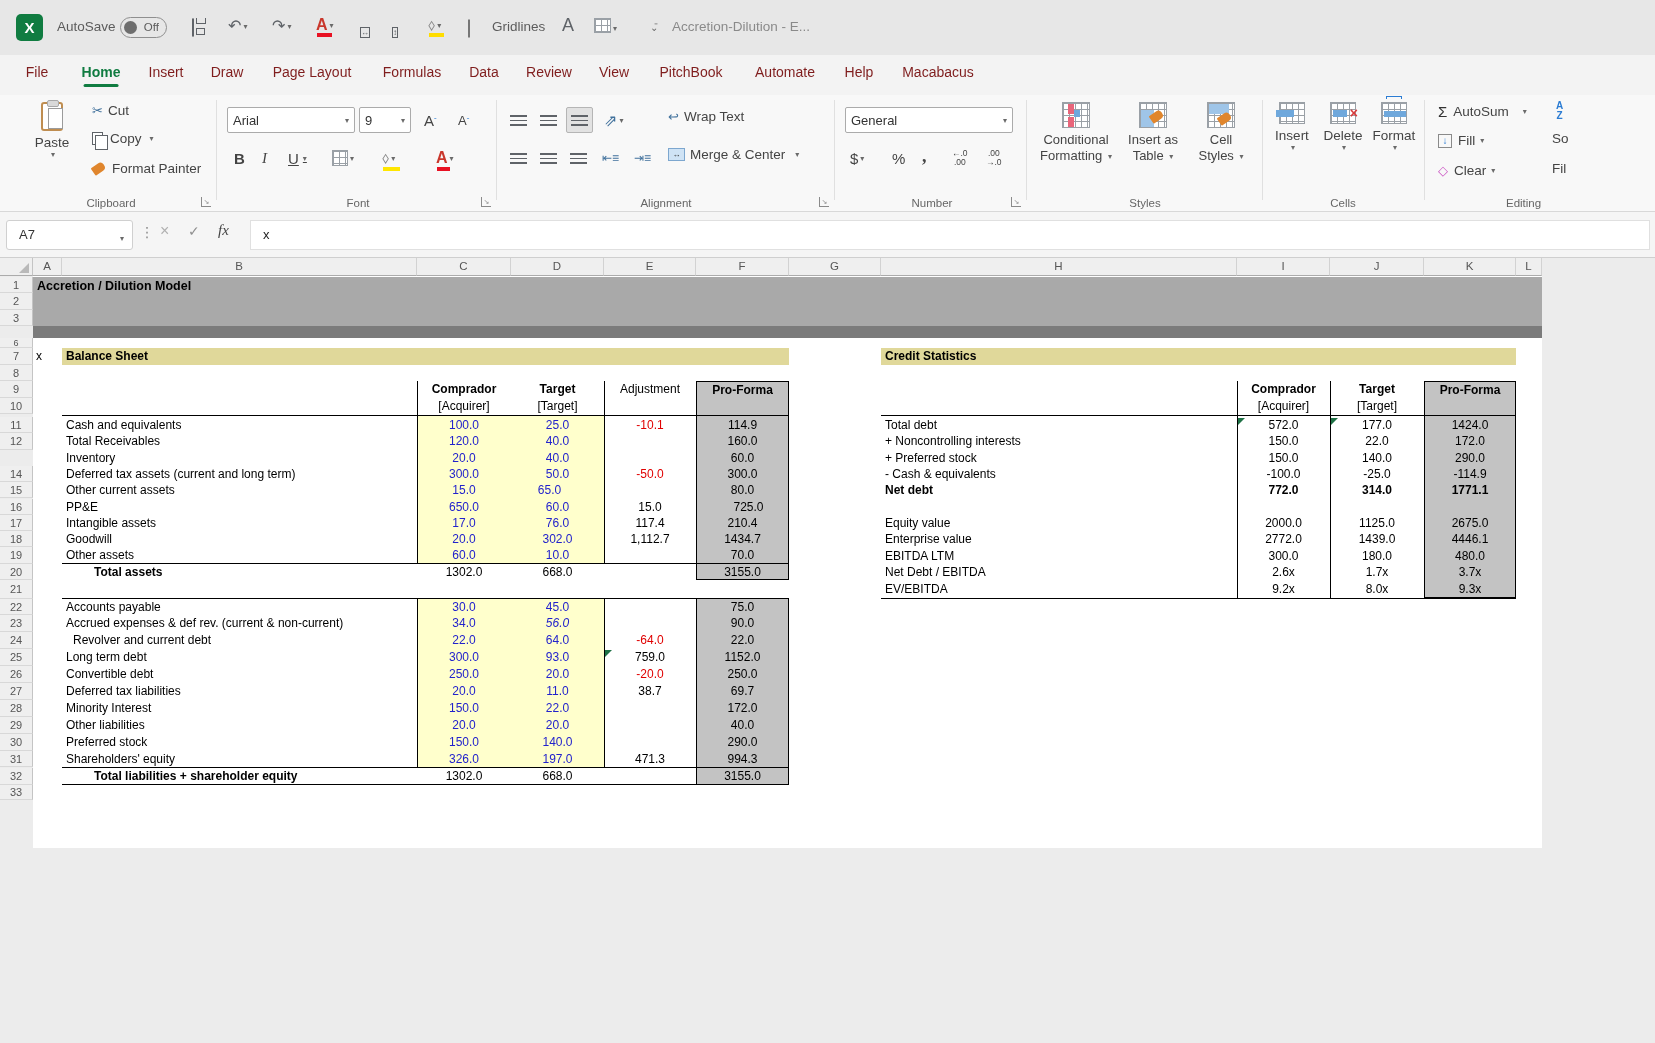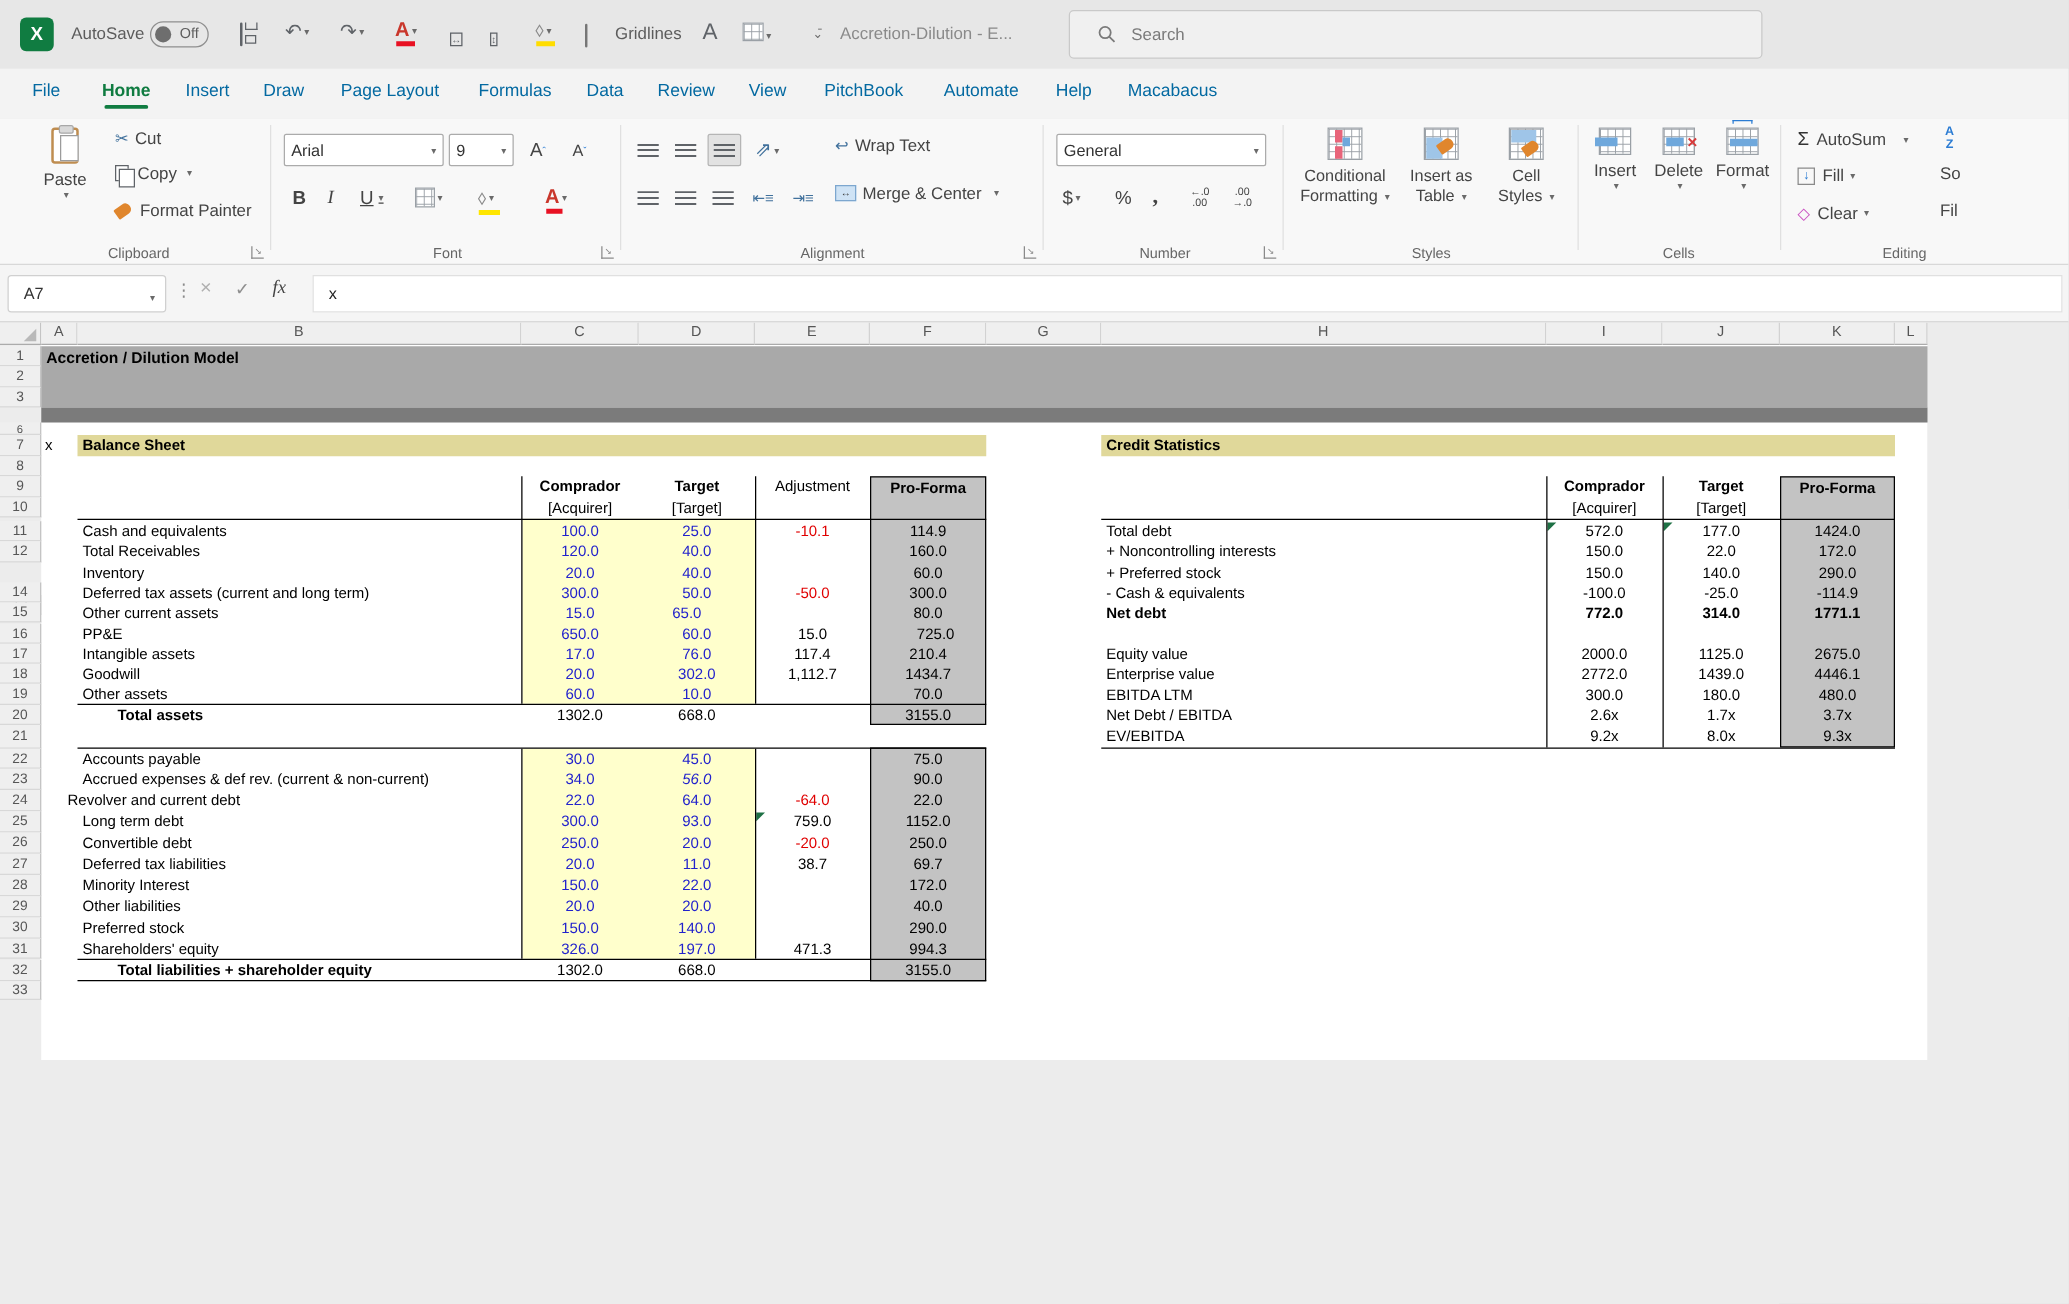--- a/index.html
+++ b/index.html
@@ -24,21 +24,21 @@
   .underbar{position:absolute;left:1px;bottom:-4px;width:15px;height:4px;}
   .frame-ic{width:16px;height:13px;border:1.4px solid #5f6368;font-size:8px;line-height:11px;text-align:center;color:#5f6368;}
   .checkbox{width:15px;height:15px;border:1.4px solid #767676;border-radius:2px;background:#fdfdfd;}
   .doc-title{position:absolute;left:672px;top:19px;font-size:13.5px;color:#8a8a8a;}
   .searchbox{position:absolute;left:855px;top:8px;width:555px;height:39px;background:#f0f0f0;
              border:1px solid #c9c9c9;border-radius:4px;display:flex;align-items:center;padding-left:22px;}
   .search-txt{font-size:13.5px;color:#7a7a7a;margin-left:12px;}
 
   
   .menubar{position:absolute;left:0;top:55px;width:1655px;height:40px;background:#f3f3f3;}
-  .mtab{position:absolute;top:9px;transform:translateX(-50%);font-size:14px;color:#0369a1;white-space:nowrap;cursor:default;}
+  .mtab{position:absolute;top:9px;transform:translateX(-50%);font-size:14px;color:#7f1d1d;white-space:nowrap;cursor:default;}
   .mtab.active{color:#0f7b40;font-weight:bold;}
   .mtab.active:after{content:"";position:absolute;left:2px;right:2px;bottom:-7px;height:3px;background:#107c41;border-radius:2px;}
 
   
   .ribbon{position:absolute;left:0;top:95px;width:1655px;height:117px;background:#f8f8f8;border-bottom:1px solid #d8d8d8;}
   .rsep{position:absolute;top:5px;width:1px;height:100px;background:#e0e0e0;}
   .rgroup{position:absolute;top:0;height:116px;}
   .glabel{position:absolute;bottom:2px;left:0;width:100%;text-align:center;font-size:11.5px;color:#666;}
   .launcher{position:absolute;right:3px;bottom:4px;width:10px;height:10px;border-left:1px solid #8a8a8a;border-bottom:1px solid #8a8a8a;
             font-size:7px;color:#8a8a8a;line-height:9px;text-align:center;}
@@ -105,27 +105,20 @@
     <span class="qat abs" style="left:392px;top:20px;"><span class="frame-ic">↕</span></span>
     <span class="qat abs" style="left:428px;top:15px;">
       <span style="position:relative;color:#8a8a8a;">⬨<span class="underbar" style="background:#ffdd00;"></span></span><span class="chev">▾</span>
     </span>
     <span class="qat abs" style="left:468px;top:19px;"><span class="checkbox"></span></span>
     <span class="autosave-lbl abs" style="left:492px;top:19px;">Gridlines</span>
     <span class="qat abs" style="left:562px;top:15px;font-size:18px;">A</span>
     <span class="qat abs" style="left:594px;top:18px;"><span class="grid-ic" style="display:inline-block;width:17px;height:15px;"></span><span class="chev">▾</span></span>
     <span class="qat abs" style="left:650px;top:18px;font-size:10px;color:#6a6a6a;">⌄̄</span>
     <span class="doc-title">Accretion-Dilution  -  E...</span>
-    <div class="searchbox">
-      <svg width="15" height="15" viewBox="0 0 16 16">
-        <circle cx="6.5" cy="6.5" r="4.8" fill="none" stroke="#7a7a7a" stroke-width="1.5"></circle>
-        <line x1="10.2" y1="10.2" x2="14.5" y2="14.5" stroke="#7a7a7a" stroke-width="1.5"></line>
-      </svg>
-      <span class="search-txt">Search</span>
-    </div>
   </div>
 
   <div class="menubar" id="menu-tabs">
       <div class="mtab" style="left: 37px;">File</div>
       <div class="mtab active" style="left: 101px;">Home</div>
       <div class="mtab" style="left: 166px;">Insert</div>
       <div class="mtab" style="left: 227px;">Draw</div>
       <div class="mtab" style="left: 312px;">Page Layout</div>
       <div class="mtab" style="left: 412px;">Formulas</div>
       <div class="mtab" style="left: 484px;">Data</div>
@@ -469,21 +462,21 @@
       <div class="cell num" style="left: 511px; width: 93px; top: 305.7px; height: 16.3px; line-height: 16.3px;">668.0</div>
       <div class="cell num" style="left: 696px; width: 93px; top: 305.7px; height: 16.3px; line-height: 16.3px;">3155.0</div>
       <div class="cell lbl" style="left: 64px; width: 340px; top: 340.5px; height: 16.9px; line-height: 16.9px;">Accounts payable</div>
       <div class="cell num blue" style="left: 417px; width: 94px; top: 340.5px; height: 16.9px; line-height: 16.9px;">30.0</div>
       <div class="cell num blue" style="left: 511px; width: 93px; top: 340.5px; height: 16.9px; line-height: 16.9px;">45.0</div>
       <div class="cell num" style="left: 696px; width: 93px; top: 340.5px; height: 16.9px; line-height: 16.9px;">75.0</div>
       <div class="cell lbl" style="left: 64px; width: 340px; top: 357.4px; height: 16.9px; line-height: 16.9px;">Accrued expenses &amp; def rev. (current &amp; non-current)</div>
       <div class="cell num blue" style="left: 417px; width: 94px; top: 357.4px; height: 16.9px; line-height: 16.9px;">34.0</div>
       <div class="cell num blue" style="left: 511px; width: 93px; top: 357.4px; height: 16.9px; line-height: 16.9px; font-style: italic;">56.0</div>
       <div class="cell num" style="left: 696px; width: 93px; top: 357.4px; height: 16.9px; line-height: 16.9px;">90.0</div>
-      <div class="cell lbl" style="left: 52px; width: 340px; top: 374.3px; height: 16.9px; line-height: 16.9px;">Revolver and current debt</div>
+      <div class="cell lbl" style="left: 71px; width: 340px; top: 374.3px; height: 16.9px; line-height: 16.9px;">Revolver and current debt</div>
       <div class="cell num blue" style="left: 417px; width: 94px; top: 374.3px; height: 16.9px; line-height: 16.9px;">22.0</div>
       <div class="cell num blue" style="left: 511px; width: 93px; top: 374.3px; height: 16.9px; line-height: 16.9px;">64.0</div>
       <div class="cell num red" style="left: 604px; width: 92px; top: 374.3px; height: 16.9px; line-height: 16.9px;">-64.0</div>
       <div class="cell num" style="left: 696px; width: 93px; top: 374.3px; height: 16.9px; line-height: 16.9px;">22.0</div>
       <div class="cell lbl" style="left: 64px; width: 340px; top: 391.2px; height: 16.9px; line-height: 16.9px;">Long term debt</div>
       <div class="cell num blue" style="left: 417px; width: 94px; top: 391.2px; height: 16.9px; line-height: 16.9px;">300.0</div>
       <div class="cell num blue" style="left: 511px; width: 93px; top: 391.2px; height: 16.9px; line-height: 16.9px;">93.0</div>
       <div class="cell num" style="left: 604px; width: 92px; top: 391.2px; height: 16.9px; line-height: 16.9px;">759.0</div>
       <div class="cell num" style="left: 696px; width: 93px; top: 391.2px; height: 16.9px; line-height: 16.9px;">1152.0</div>
       <div class="tri" style="left: 605px; top: 392.2px;"></div>

